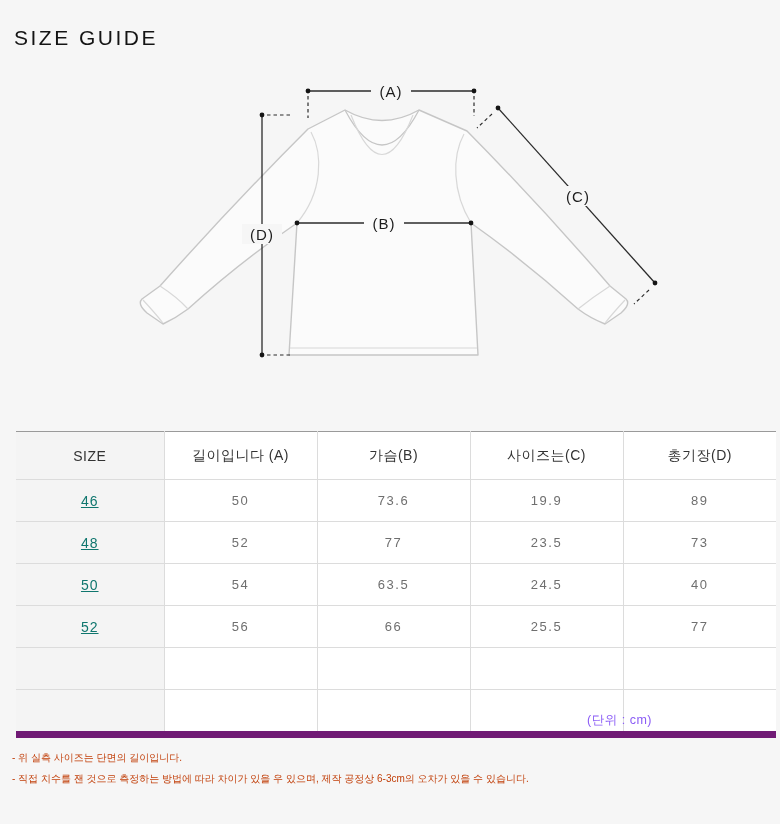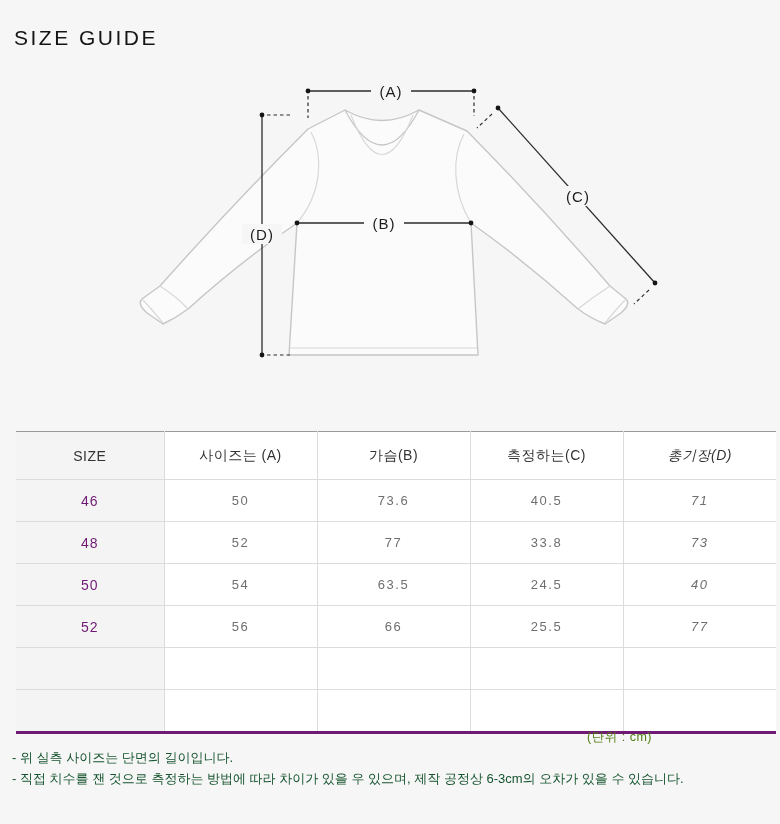--- a/index.html
+++ b/index.html
@@ -32,44 +32,44 @@
   .measure-patch-inner{fill:#fbfbfb;}
   .measure-label{
     font-family:"Liberation Sans","DejaVu Sans",sans-serif;
     font-size:15px;fill:#1d1d1d;text-anchor:middle;letter-spacing:1px;
   }
 
   
   .size-table-wrap{position:absolute;left:16px;top:431px;width:760px;}
   table.size-table{
     width:760px;border-collapse:collapse;table-layout:fixed;
-    border-top:1px solid #9a9a9a;border-bottom:3px solid #701a75;
+    border-top:1px solid #9a9a9a;border-bottom:7px solid #701a75;
     background:#ffffff;
   }
   .size-table th,.size-table td{
     border:1px solid #dcdcdc;
     text-align:center;vertical-align:middle;
     padding:0;
   }
   .size-table th{height:47px;font-weight:400;font-size:14px;color:#333;letter-spacing:0.5px;}
   .size-table td{height:41px;font-size:13px;color:#6f6f6f;letter-spacing:1.5px;}
   .size-table .col-size{background:#f4f4f4;}
-  .size-table td.col-size{color:#701a75;font-size:14px;letter-spacing:1px;}
+  .size-table td.col-size{color:#0f766e;font-size:14px;letter-spacing:1px;text-decoration:underline;}
   .size-table th:first-child,.size-table td:first-child{border-left:none;}
-  .size-table th:last-child,.size-table td:last-child{border-right:none;font-style:italic;}
+  .size-table th:last-child,.size-table td:last-child{border-right:none;}
   .size-table tr:first-child th{border-top:none;}
   .size-table tr:last-child td{border-bottom:none;}
 
   
   .unit-note{
-    position:absolute;right:4px;top:729px;
-    font-size:12.5px;color:#4d7c0f;letter-spacing:0.5px;
+    position:absolute;right:4px;top:712px;
+    font-size:12.5px;color:#8b5cf6;letter-spacing:0.5px;
   }
   .notes{position:absolute;left:12px;top:747px;}
-  .note-line{font-size:13px;color:#14532d;line-height:21px;white-space:nowrap;}
+  .note-line{font-size:10px;color:#c2410c;line-height:21px;white-space:nowrap;}
 </style>
 </head>
 <body>
 
 <div class="page">
 
   <div class="page-title">SIZE GUIDE</div>
 
   <svg class="diagram" viewBox="0 0 780 430" xmlns="http://www.w3.org/2000/svg">
 
@@ -151,39 +151,39 @@
       <colgroup>
         <col style="width:148px">
           <col style="width:153px">
           <col style="width:153px">
           <col style="width:153px">
           <col style="width:153px">
       </colgroup>
       <thead>
           <tr id="size-table-head">
             <th class="col-size">SIZE</th>
-            <th>사이즈는 (A)</th>
+            <th>길이입니다 (A)</th>
             <th>가슴(B)</th>
-            <th>측정하는(C)</th>
+            <th>사이즈는(C)</th>
             <th>총기장(D)</th>
           </tr>
         </thead>
       <tbody id="size-table-body">
           <tr>
             <td class="col-size">46</td>
             <td>50</td>
             <td>73.6</td>
-            <td>40.5</td>
-            <td>71</td>
+            <td>19.9</td>
+            <td>89</td>
           </tr>
           <tr>
             <td class="col-size">48</td>
             <td>52</td>
             <td>77</td>
-            <td>33.8</td>
+            <td>23.5</td>
             <td>73</td>
           </tr>
           <tr>
             <td class="col-size">50</td>
             <td>54</td>
             <td>63.5</td>
             <td>24.5</td>
             <td>40</td>
           </tr>
           <tr>

